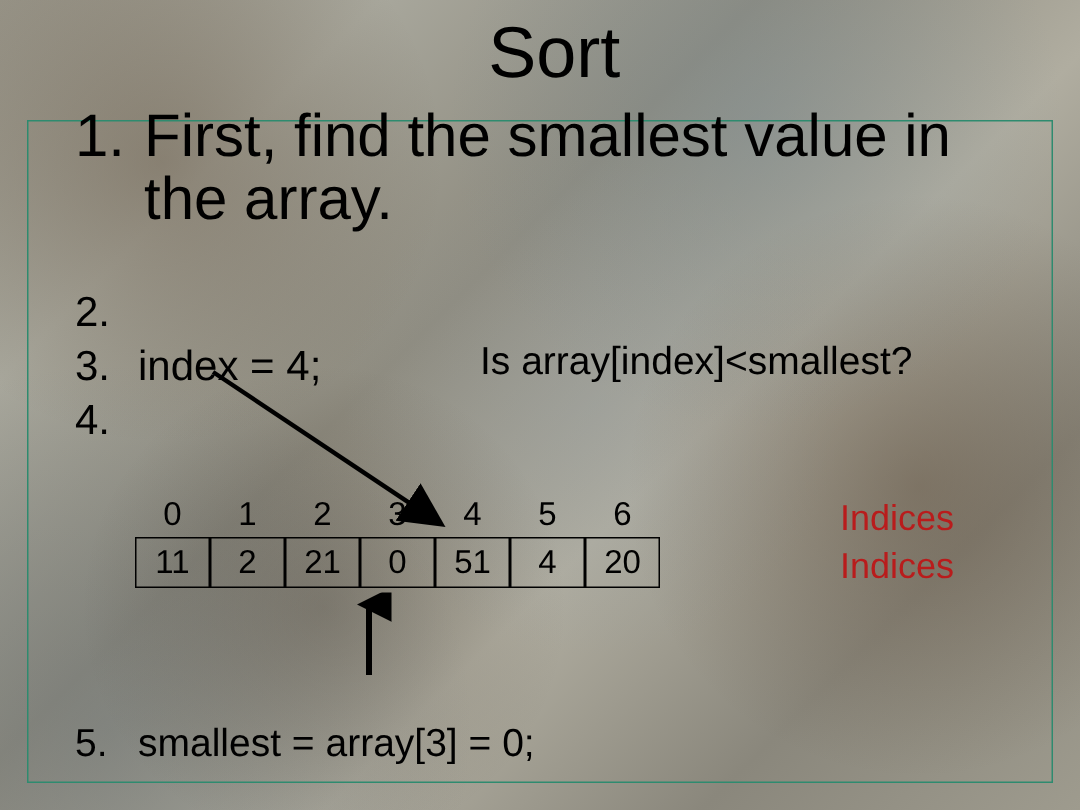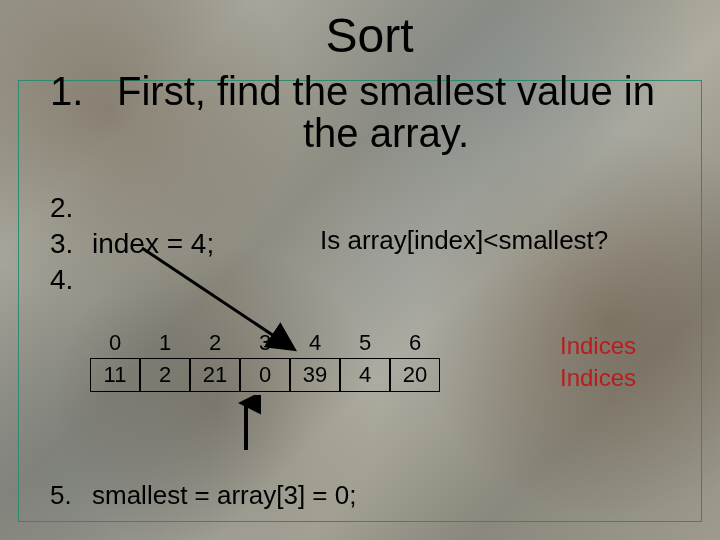--- a/index.html
+++ b/index.html
@@ -30,21 +30,21 @@
     padding-left: 19px;
   }
   .step1 {
     position: absolute;
     top: 70px; left: 50px; right: 40px;
     font-size: 40px;
     color: #000;
     line-height: 1.05;
   }
   .step1 .num { display: inline-block; width: 46px; }
-  .step1 .txt { display: inline-block; vertical-align: top; width: 580px; text-align: center; }
+  .step1 .txt { display: inline-block; vertical-align: top; width: 580px; }
   .steps234 {
     position: absolute;
     top: 190px; left: 50px;
     font-size: 28px;
     color: #000;
     line-height: 1.28;
   }
   .steps234 .row { white-space: nowrap; }
   .steps234 .num { display: inline-block; width: 42px; }
   .question {
@@ -131,21 +131,21 @@
     <div class="idx-cell">3</div>
     <div class="idx-cell">4</div>
     <div class="idx-cell">5</div>
     <div class="idx-cell">6</div>
   </div>
   <div class="val-row">
     <div class="val-cell">11</div>
     <div class="val-cell">2</div>
     <div class="val-cell">21</div>
     <div class="val-cell">0</div>
-    <div class="val-cell">39</div>
+    <div class="val-cell">51</div>
     <div class="val-cell">4</div>
     <div class="val-cell">20</div>
   </div>
 </div>
 
 <div class="labels">
   <div>Indices</div>
   <div>Indices</div>
 </div>
 

